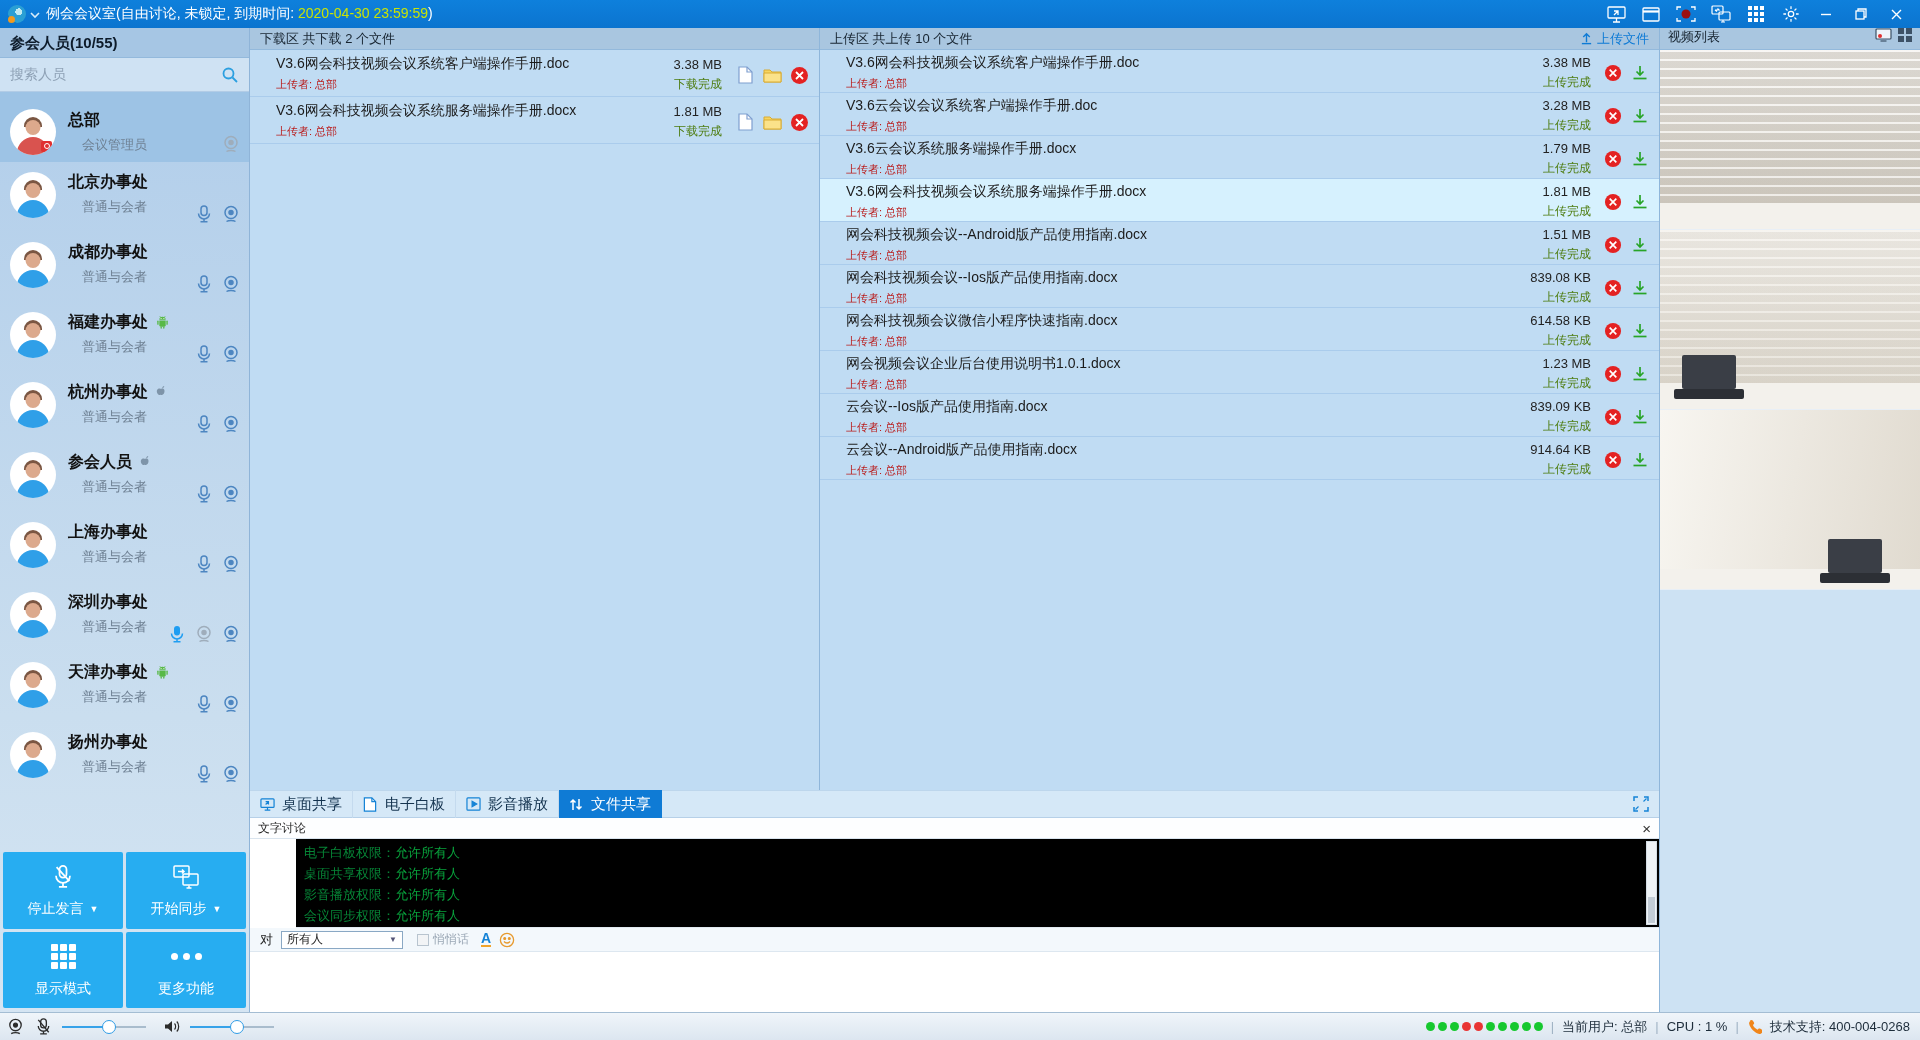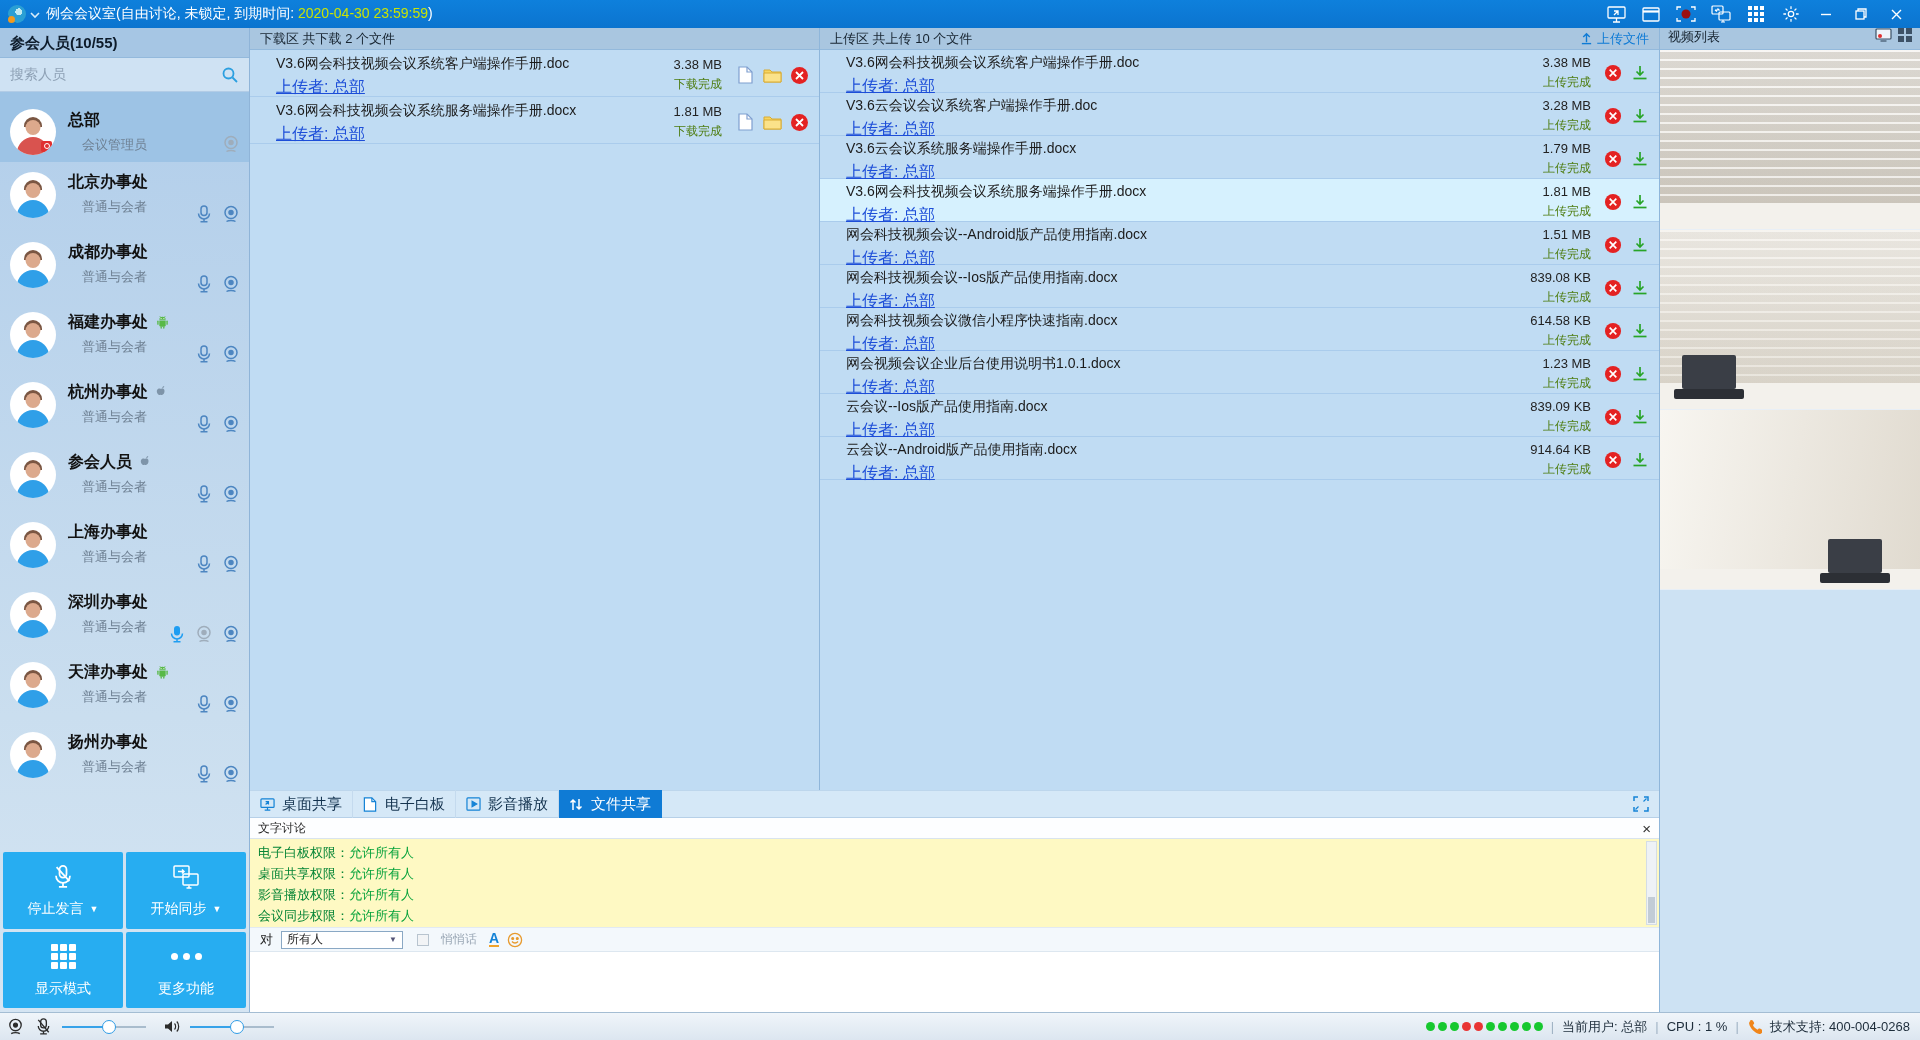--- a/index.html
+++ b/index.html
@@ -77,51 +77,51 @@
   .files-row { position:absolute; left:0; top:0; right:0; height:762px; display:flex; }
   .pane { position:relative; background:#c0dcf3; }
   .dl-pane { width:570px; border-right:1px solid #8fb6da; }
   .ul-pane { flex:1; }
   .pane-header { height:22px; background:#a9c6e0; border-bottom:1px solid #93b9dc; font-size:13px; color:#16232f; display:flex; align-items:center; padding:0 10px; }
   .ul-link { margin-left:auto; display:flex; align-items:center; gap:4px; color:#0f7bd5; cursor:pointer; }
   .frow { position:relative; height:47px; border-bottom:1px solid #aaccec; padding:5px 10px 0 26px; }
   .ul-pane .frow { height:43px; padding-top:4px; }
   .frow.hl { background:#d6f1fe; }
   .fname { font-size:14px; color:#1b1b1b; white-space:nowrap; overflow:hidden; }
-  .fup { font-size:16px; color:#1d4ed8; margin-top:4px;text-decoration:underline; }
+  .fup { font-size:11px; color:#b91c1c; margin-top:4px; }
   .fright { position:absolute; top:5px; right:10px; display:flex; align-items:center; gap:8px; }
   .fmeta { text-align:right; margin-right:4px; }
   .fsize { font-size:13px; color:#222; }
   .fstat { font-size:12px; color:#4d7c0f; margin-top:4px;margin-left:32px; }
   .fic { width:19px; height:19px; display:flex; align-items:center; justify-content:center; cursor:pointer; }
   .dl-pane .fright { top:7px; }
   .dl-pane .fmeta { margin-right:6px; }
 
   
   .tabbar { position:absolute; left:0; top:762px; right:0; height:28px; background:#d5e8f7; border-top:1px solid #bdd6ec; border-bottom:1px solid #b6d0e8; display:flex; align-items:center; }
   .tab { width:103px; height:28px; display:flex; align-items:center; justify-content:center; gap:7px; font-size:15px; color:#14334f; border-right:1px solid #c4daee; cursor:pointer; }
   .tab.active { background:#0f7bd5; color:#fff; border-right-color:#0f7bd5; }
   .tab .tic { display:none; width:15px; height:15px; }
   .tab.desktop .tic.i-desktop,.tab.board .tic.i-board,.tab.play .tic.i-play,.tab.share .tic.i-share { display:inline-flex; }
   .fsic { margin-left:auto; margin-right:10px; width:16px; height:16px; cursor:pointer; }
 
   
   .chat { position:absolute; left:0; top:790px; right:0; height:242px; background:#fff; display:flex; flex-direction:column; }
   .chat-title { height:21px; background:#fdfeff; border-bottom:1px solid #d9e4ee; display:flex; align-items:center; padding:0 8px; font-size:12px; color:#1c1c1c; }
   .chat-x { margin-left:auto; font-size:15px; color:#333; cursor:pointer; line-height:1; }
-  .chat-msgs { position:relative; height:89px; background:#fef9c3; border-bottom:1px solid #e2eaf2; padding:3px 20px 8px 8px; overflow:hidden; }
+  .chat-msgs { position:relative; height:89px; background:#000000; border-bottom:1px solid #e2eaf2; padding:3px 20px 8px 8px; overflow:hidden;margin-left:46px; }
   .cmsg { font-size:13px; line-height:21px; white-space:nowrap; }
   .cmsg .ml { color:#068536; }
   .cmsg .mv { color:#08a33c; }
   .vscroll { position:absolute; right:2px; top:2px; bottom:2px; width:11px; background:#eef2f6; border:1px solid #d4dde5; }
   .vscroll .thumb { position:absolute; left:1px; right:1px; bottom:1px; height:26px; background:#c2ccd6; }
   .chat-toolbar { height:24px; background:#f3f8fc; border-bottom:1px solid #dde7f0; display:flex; align-items:center; gap:8px; padding:0 10px; font-size:13px; color:#1c1c1c; }
   .csel { width:122px; height:18px; background:#fff; border:1px solid #8aa8c4; display:flex; align-items:center; padding:0 5px; font-size:12px; color:#222; cursor:pointer; }
   .csel .arrow { margin-left:auto; font-size:8px; color:#557; }
-  .cchk { display:flex; align-items:center; gap:12px; color:#9aa7b5; font-size:12px; margin-left:6px; }
+  .cchk { display:flex; align-items:center; gap:4px; color:#9aa7b5; font-size:12px; margin-left:6px; }
   .cchk .box { width:12px; height:12px; border:1px solid #b8c4cf; background:#f2f4f6; }
   .aico { font-size:14px; font-weight:bold; color:#1583d6; border-bottom:2px solid #f0a32b; line-height:13px; cursor:pointer; margin-left:4px; }
   .smiley { width:16px; height:16px; cursor:pointer; }
   .compose { position:relative; flex:1; background:#fff; }
   .sendbtn { position:absolute; right:10px; bottom:12px; height:30px; display:flex; cursor:pointer; }
   .send-main { background:#1f9df3; color:#fff; font-size:13px; display:flex; align-items:center; padding:0 14px; border-radius:2px 0 0 2px; }
   .send-dd { width:18px; background:#1f9df3; border-left:1px solid rgba(255,255,255,.55); border-radius:0 2px 2px 0; display:flex; align-items:center; justify-content:center; color:#fff; font-size:8px; }
 
   
   .vpanel { position:absolute; left:1659px; top:28px; width:261px; height:984px; background:#cde2f3; border-left:1px solid #8fb6da; }

